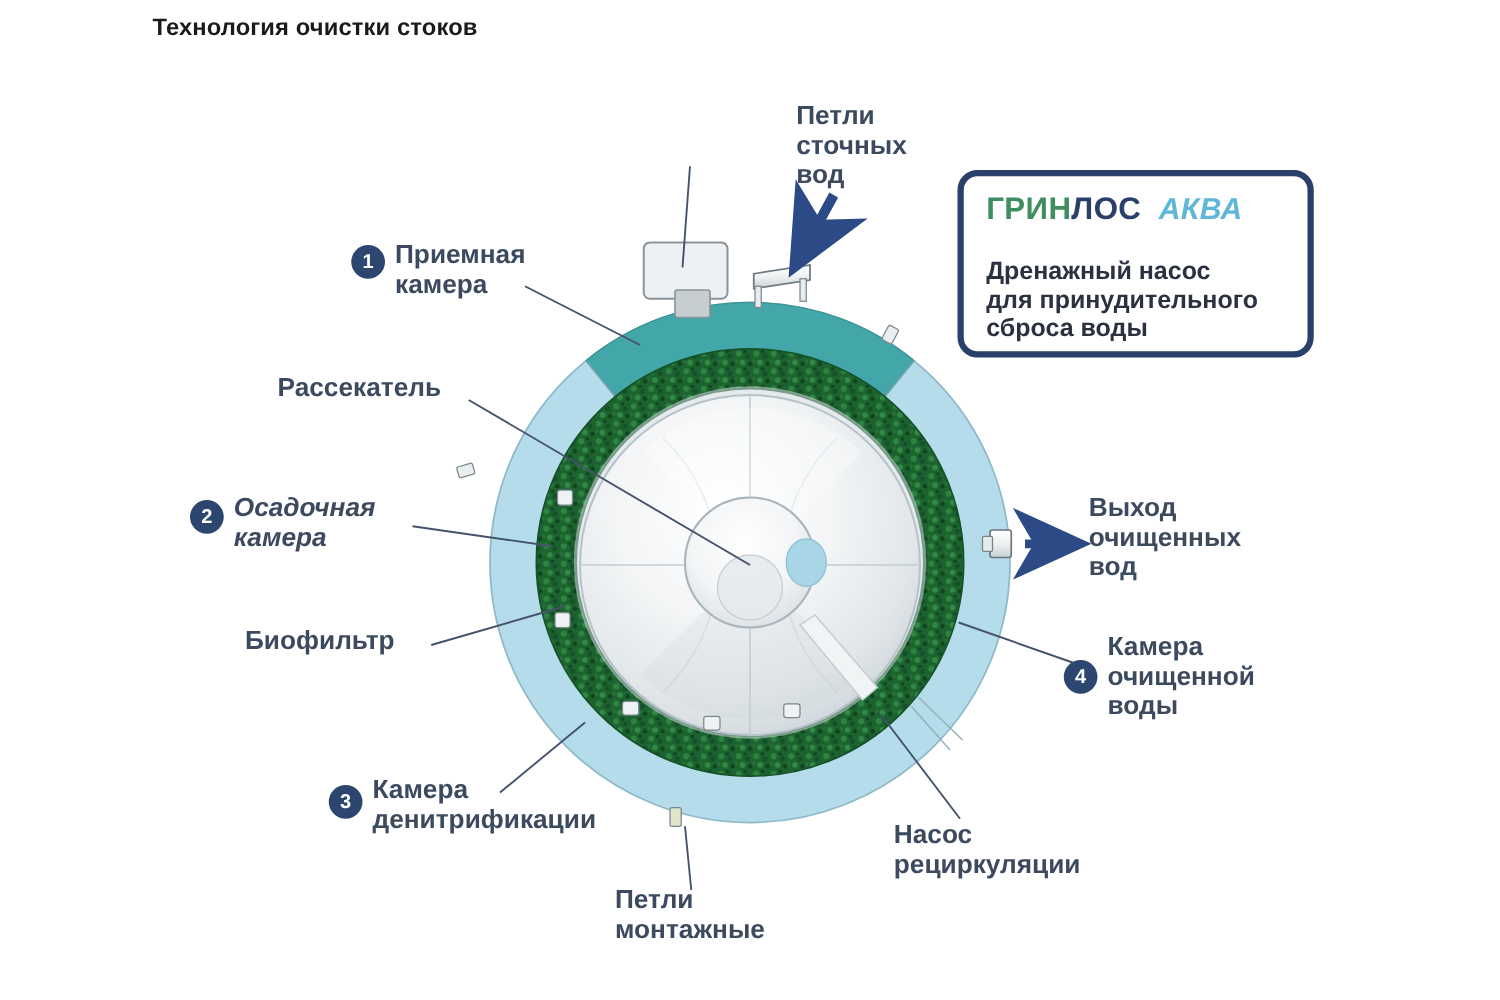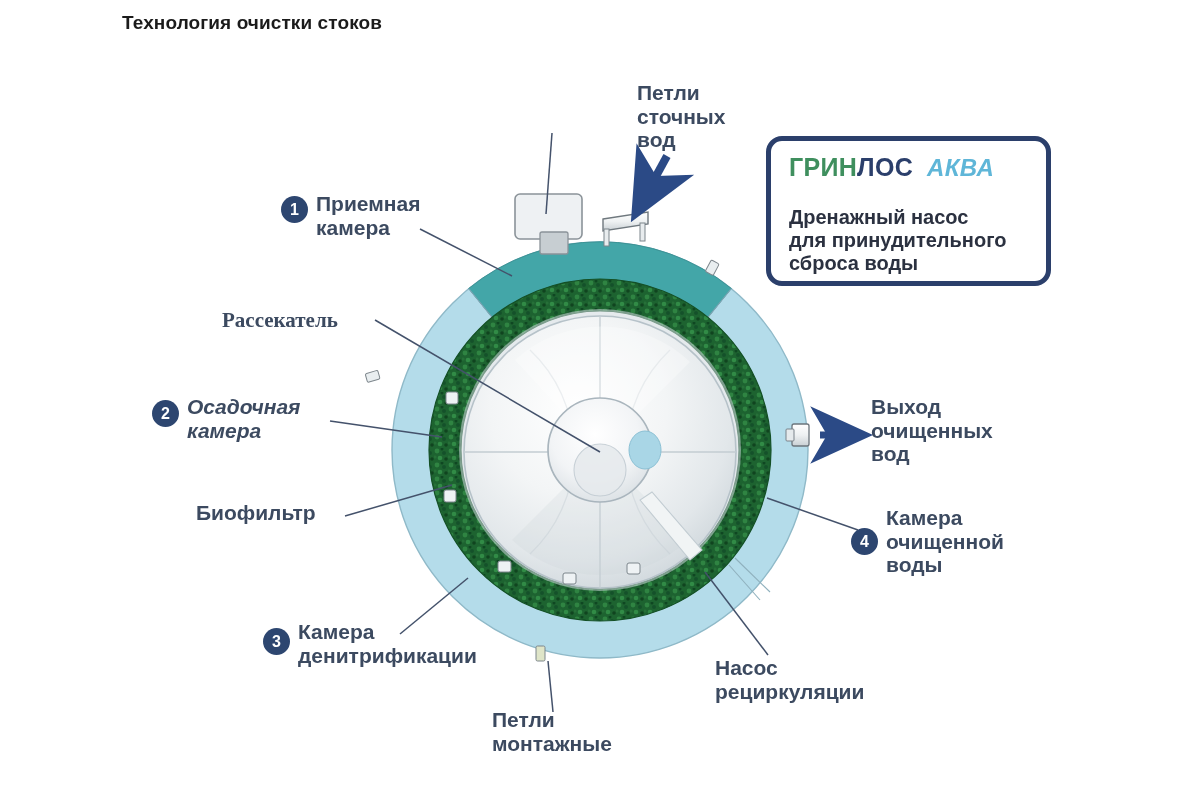--- a/index.html
+++ b/index.html
@@ -236,21 +236,21 @@
       <path d="M767,498 L858,530"></path>
       <path d="M705,572 L768,655"></path>
       <path d="M548,661 L553,712"></path>
     </g>
   </svg>
 
   <div class="badge" style="left:281px; top:196px;">1</div>
   <div class="callout num" style="left:286px; top:192px;">Приемная
 камера</div>
 
-  <div class="callout" style="left:222px; top:309px;font-family:Liberation Serif, serif;">Рассекатель</div>
+  <div class="callout" style="left:222px; top:299px;">Рассекатель</div>
 
   <div class="badge" style="left:152px; top:400px;">2</div>
   <div class="callout num" style="left:157px; top:395px;font-style:italic;">Осадочная
 камера</div>
 
   <div class="callout" style="left:196px; top:501px;">Биофильтр</div>
 
   <div class="badge" style="left:263px; top:628px;">3</div>
   <div class="callout num" style="left:268px; top:620px;">Камера
 денитрификации</div>

